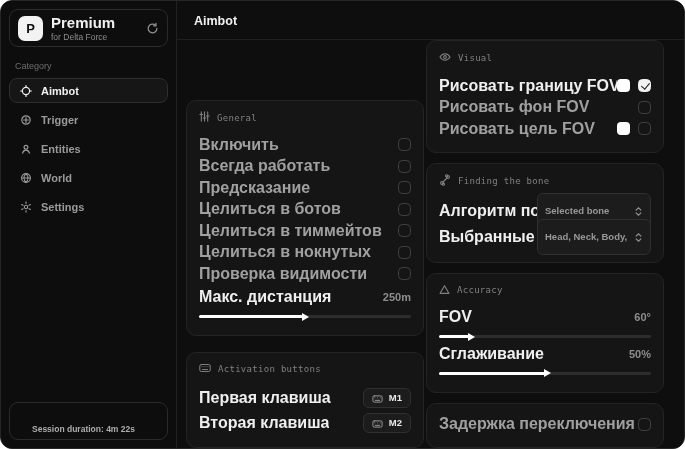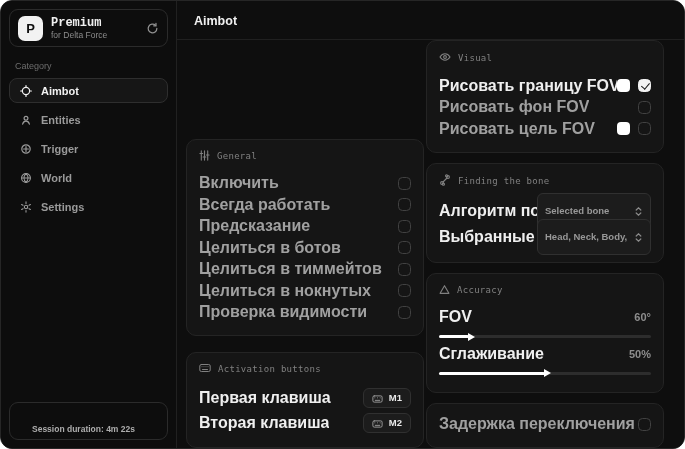--- a/index.html
+++ b/index.html
@@ -5,21 +5,21 @@
   html,body{margin:0;padding:0;background:#ffffff;}
   *{box-sizing:border-box;}
   body{font-family:"Liberation Sans","DejaVu Sans",sans-serif;}
   .window{width:685px;height:449px;background:#0e0e0e;border:1px solid #262626;border-radius:12px;overflow:hidden;display:flex;}
 
   
   .sidebar{width:176px;min-width:176px;border-right:1px solid #212121;display:flex;flex-direction:column;padding:8px;background:#0d0d0d;}
   .license{height:38px;min-height:38px;border:1px solid #2b2b2b;border-radius:9px;display:flex;align-items:center;padding:0 8px;gap:8px;}
   .logo{width:25px;height:25px;border-radius:7px;background:#f2f2f2;color:#111;display:flex;align-items:center;justify-content:center;font-weight:700;font-size:13px;}
   .license-info{flex:1;line-height:1.2;min-width:0;}
-  .license-name{font-size:12px;font-weight:700;color:#f0f0f0;font-family:Liberation Mono, monospace;}
+  .license-name{font-size:15px;font-weight:700;color:#f0f0f0;}
   .license-sub{font-size:8.5px;color:#8d8d8d;}
   .iconbtn{display:flex;align-items:center;justify-content:center;color:#8f8f8f;}
   .category{font-size:9px;color:#6d6d6d;margin:14px 6px 7px 6px;}
   .nav-item{height:25px;display:flex;align-items:center;gap:9px;padding:0 10px;border-radius:8px;margin-bottom:4px;color:#9a9a9a;font-size:11px;font-weight:600;border:1px solid transparent;cursor:pointer;}
   .nav-item.active{border-color:#2e2e2e;background:#161616;color:#f1f1f1;}
   .nicon{display:flex;align-items:center;color:inherit;}
   .spacer{flex:1;}
   .session{height:38px;min-height:38px;border:1px solid #2b2b2b;border-radius:9px;display:flex;align-items:flex-end;padding:5px 22px;font-size:8.5px;font-weight:600;color:#adadad;}
 
   
@@ -84,35 +84,35 @@
           <circle cx="6" cy="6" r="3.6"></circle>
             <path d="M6 0.6v1.8M6 9.6v1.8M0.6 6h1.8M9.6 6h1.8"></path>
         </svg>
       </span>
       <span>Aimbot</span>
     </div>
 
     <div class="nav-item">
       <span class="nicon">
         <svg width="12" height="12" viewBox="0 0 12 12" fill="none" stroke="currentColor" stroke-width="1.2" stroke-linecap="round">
+          <circle cx="6" cy="6" r="4.2"></circle>
+            <path d="M6 3.6v4.8M3.6 6h4.8"></path>
+        </svg>
+      </span>
+      <span>Trigger</span>
+    </div>
+
+    <div class="nav-item">
+      <span class="nicon">
+        <svg width="12" height="12" viewBox="0 0 12 12" fill="none" stroke="currentColor" stroke-width="1.2" stroke-linecap="round">
           <circle cx="6" cy="4.3" r="1.9"></circle>
             <path d="M2.6 10.2c.5-2 1.8-3 3.4-3s2.9 1 3.4 3"></path>
         </svg>
       </span>
       <span>Entities</span>
-    </div>
-
-    <div class="nav-item">
-      <span class="nicon">
-        <svg width="12" height="12" viewBox="0 0 12 12" fill="none" stroke="currentColor" stroke-width="1.2" stroke-linecap="round">
-          <circle cx="6" cy="6" r="4.2"></circle>
-            <path d="M6 3.6v4.8M3.6 6h4.8"></path>
-        </svg>
-      </span>
-      <span>Trigger</span>
     </div>
 
     <div class="nav-item">
       <span class="nicon">
         <svg width="12" height="12" viewBox="0 0 12 12" fill="none" stroke="currentColor" stroke-width="1.1" stroke-linecap="round">
           <circle cx="6" cy="6" r="4.4"></circle>
             <path d="M1.6 6h8.8M6 1.6c-2.6 2.6-2.6 6.2 0 8.8M6 1.6c2.6 2.6 2.6 6.2 0 8.8"></path>
         </svg>
       </span>
       <span>World</span>
@@ -175,20 +175,29 @@
           </div>
           <div class="row">
             <span class="row-label">Целиться в нокнутых</span>
             <span class="checkbox"></span>
           </div>
           <div class="row">
             <span class="row-label">Проверка видимости</span>
             <span class="checkbox"></span>
           </div>
 
+          <div class="sgroup">
+            <div class="row">
+              <span class="row-label on">Макс. дистанция</span>
+              <span class="row-value">250m</span>
+            </div>
+            <div class="slider">
+              <div class="fill" style="width: 49%;"></div>
+            </div>
+          </div>
         </section>
 
         <section class="card mt16">
           <div class="card-h">
             <span>
               <svg width="12" height="10" viewBox="0 0 12 9" fill="none" stroke="currentColor" stroke-width="1" stroke-linecap="round">
                 <rect x="0.8" y="1" width="10.4" height="7" rx="1.5"></rect>
                   <path d="M3 3.2h.01M5 3.2h.01M7 3.2h.01M9 3.2h.01M3.5 6h5"></path>
               </svg>
             </span>

